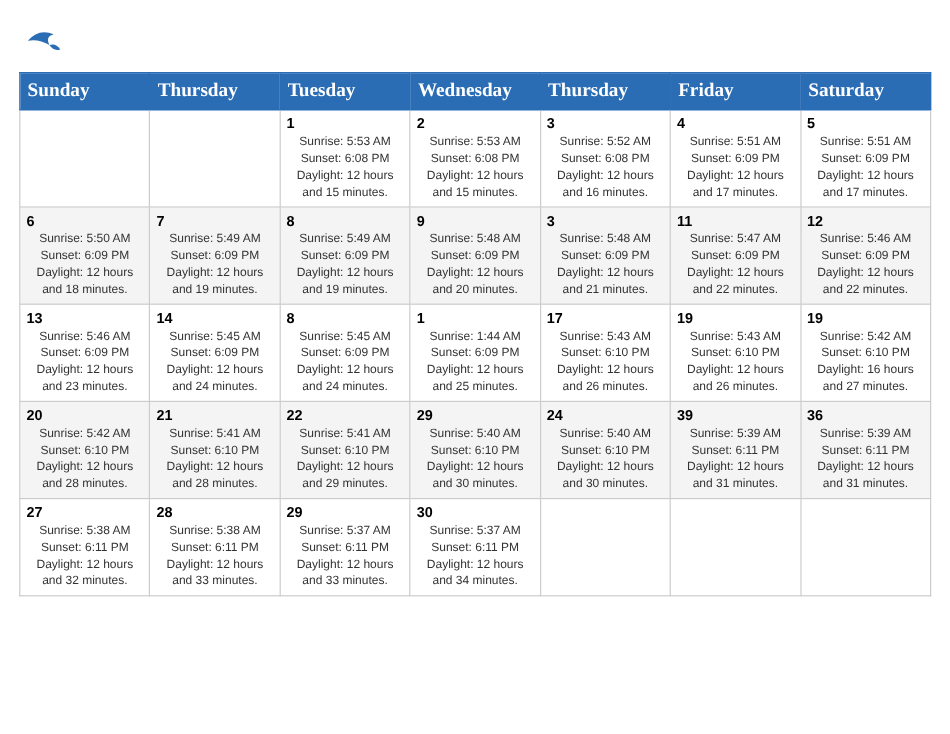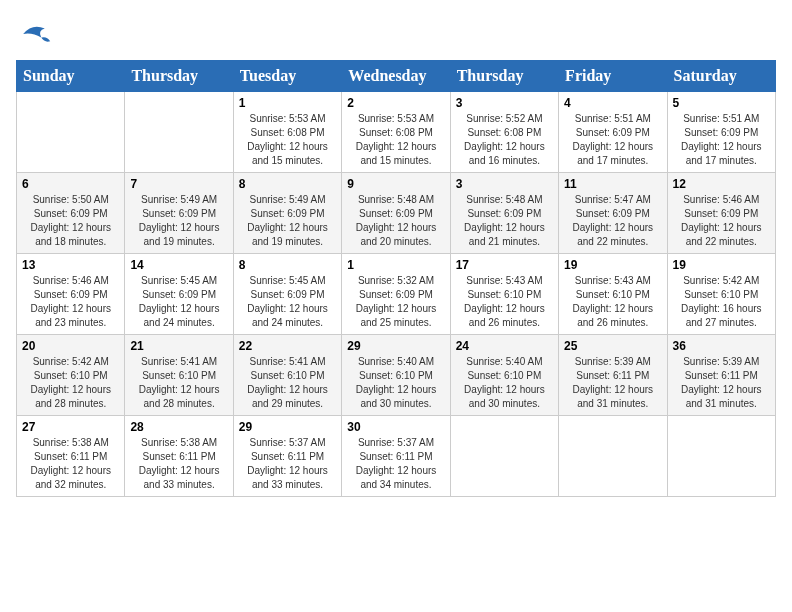--- a/index.html
+++ b/index.html
@@ -249,21 +249,21 @@
           <div class="day-number">8</div>
           <div class="day-info">
             <div>Sunrise: 5:45 AM</div>
             <div>Sunset: 6:09 PM</div>
             <div>Daylight: 12 hours and 24 minutes.</div>
           </div>
         </td>
         <td>
           <div class="day-number">1</div>
           <div class="day-info">
-            <div>Sunrise: 5:32 AM</div>
+            <div>Sunrise: 1:44 AM</div>
             <div>Sunset: 6:09 PM</div>
             <div>Daylight: 12 hours and 25 minutes.</div>
           </div>
         </td>
         <td>
           <div class="day-number">17</div>
           <div class="day-info">
             <div>Sunrise: 5:43 AM</div>
             <div>Sunset: 6:10 PM</div>
             <div>Daylight: 12 hours and 26 minutes.</div>
@@ -321,21 +321,21 @@
         </td>
         <td>
           <div class="day-number">24</div>
           <div class="day-info">
             <div>Sunrise: 5:40 AM</div>
             <div>Sunset: 6:10 PM</div>
             <div>Daylight: 12 hours and 30 minutes.</div>
           </div>
         </td>
         <td>
-          <div class="day-number">25</div>
+          <div class="day-number">39</div>
           <div class="day-info">
             <div>Sunrise: 5:39 AM</div>
             <div>Sunset: 6:11 PM</div>
             <div>Daylight: 12 hours and 31 minutes.</div>
           </div>
         </td>
         <td>
           <div class="day-number">36</div>
           <div class="day-info">
             <div>Sunrise: 5:39 AM</div>

